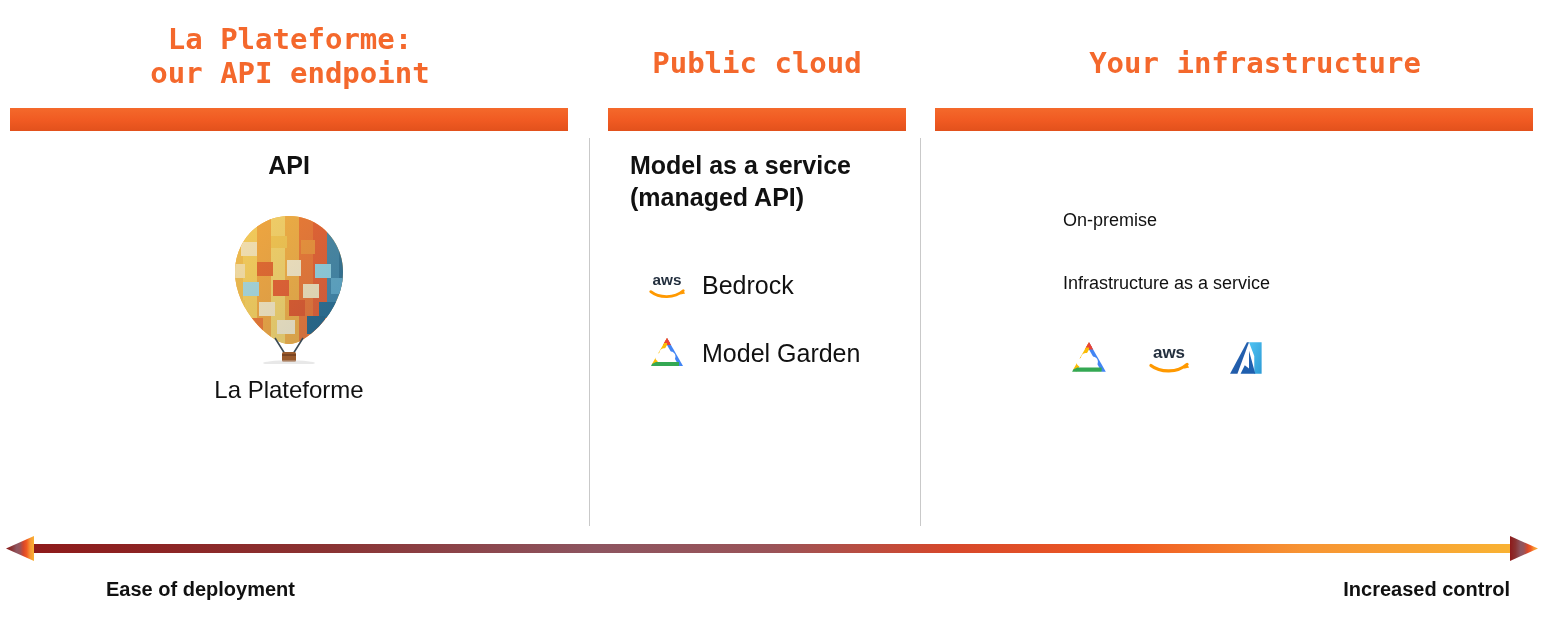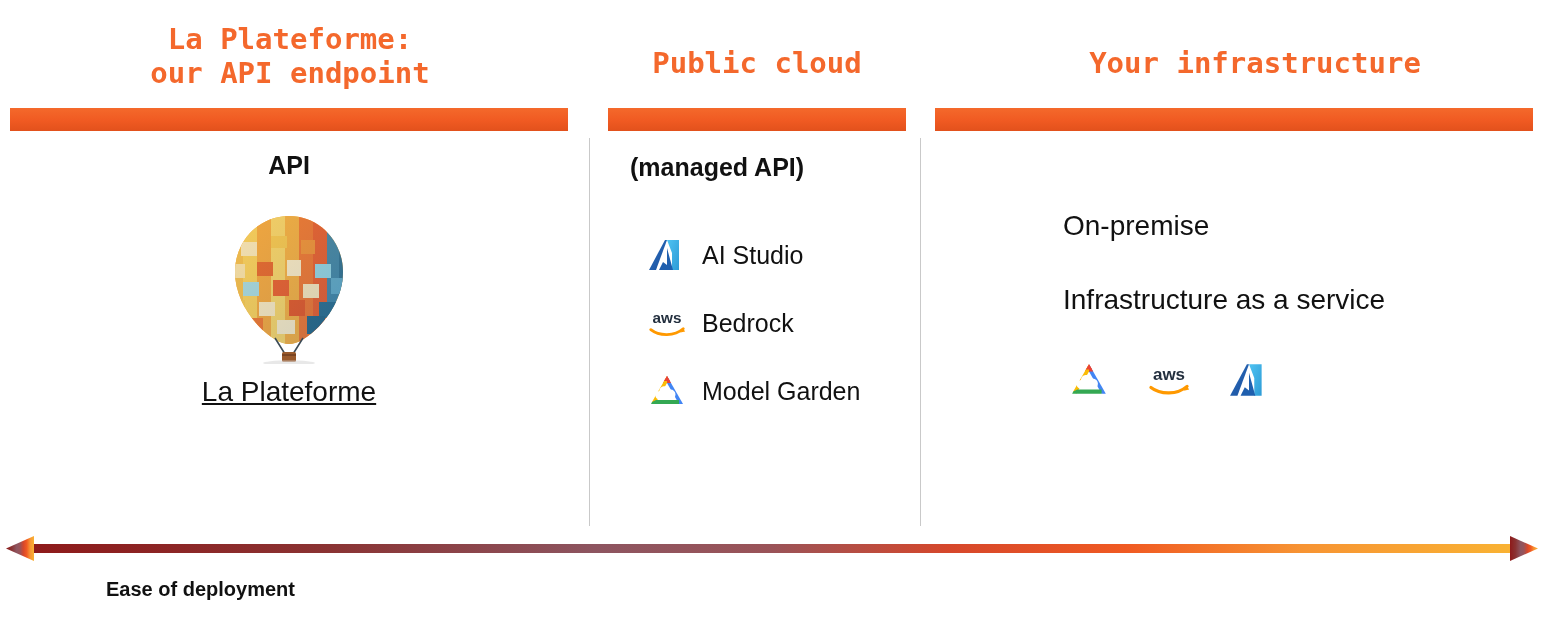--- a/index.html
+++ b/index.html
@@ -90,24 +90,23 @@
 
   
   .balloon-wrap {
     margin-top: 32px;
     display: flex;
     flex-direction: column;
     align-items: center;
   }
   .balloon-caption {
     font-family: "Liberation Sans", sans-serif;
-    font-size: 28px;
+    font-size: 24px;
     color: #111111;
     margin-top: 12px;
-    text-decoration: underline;
   }
 
   
   .service-list {
     margin: 0;
     padding: 0;
     list-style: none;
     margin-top: 48px;
     padding-left: 38px;
   }
@@ -136,21 +135,21 @@
   
   .deploy-lines {
     margin: 0;
     padding: 0;
     list-style: none;
     margin-top: 60px;
     padding-left: 128px;
   }
   .deploy-line {
     font-family: "Liberation Sans", sans-serif;
-    font-size: 28px;
+    font-size: 18px;
     color: #111111;
     margin-bottom: 42px;
     white-space: nowrap;
   }
   .logo-row {
     display: flex;
     align-items: center;
     gap: 32px;
     padding-left: 130px;
     margin-top: 6px;
@@ -267,44 +266,25 @@
           <rect x="55" y="142" width="14" height="2" fill="#7A4421"></rect>
 
           <ellipse cx="62" cy="151" rx="26" ry="2.6" fill="#d8d8d8" opacity="0.6"></ellipse>
         </svg>
       </span>
       <div class="balloon-caption">La Plateforme</div>
     </div>
   </div>
 
   <div class="column" id="column-1">
+    <div class="col-title">Model as a service</div>
     <div class="col-subtitle">(managed API)</div>
 
     <ul class="service-list">
 
-      <li class="service-item">
-        <span class="service-icon">
-          <svg width="38" height="38" viewBox="0 0 38 38" aria-hidden="true">
-            <defs>
-              <linearGradient id="azA" x1="0" y1="0" x2="1" y2="1">
-                <stop offset="0" stop-color="#2A6FC0"></stop>
-                  <stop offset="1" stop-color="#1B4F9B"></stop>
-              </linearGradient>
-              <linearGradient id="azB" x1="0" y1="0" x2="1" y2="1">
-                <stop offset="0" stop-color="#4FC3F2"></stop>
-                  <stop offset="1" stop-color="#2E9BD6"></stop>
-              </linearGradient>
-            </defs>
-            <path d="M19 4 L31 4 L31 34 L24 34 L24 17 Z" fill="url(#azB)"></path>
-            <path d="M17 4 L19 4 L8 34 L1 34 Z" fill="url(#azA)"></path>
-            <path d="M19 12 L25 34 L11 34 L15 26 L19 29 Z" fill="#1F5FAE"></path>
-          </svg>
-        </span>
-        <span class="service-label">AI Studio</span>
-      </li>
 
       <li class="service-item">
         <span class="service-icon">
           <svg width="44" height="32" viewBox="0 0 44 32" aria-hidden="true">
             <text x="22" y="16" text-anchor="middle" font-family="'Liberation Sans', sans-serif" font-size="16" font-weight="600" fill="#232F3E">aws</text>
             <path d="M5 23 C14 30 30 30 39 22" stroke="#FF9900" stroke-width="3" fill="none" stroke-linecap="round"></path>
             <path d="M39 22 L36 26 L41 25 Z" fill="#FF9900"></path>
           </svg>
         </span>
         <span class="service-label">Bedrock</span>
@@ -393,15 +373,16 @@
       <rect x="34" y="10" width="1476" height="9" fill="url(#arrowGrad)"></rect>
 
       <path d="M34 2 L34 27 L6 14.5 Z" fill="url(#arrowGrad)"></path>
 
       <path d="M1510 2 L1510 27 L1538 14.5 Z" fill="url(#arrowGrad)"></path>
     </svg>
   </div>
 
   <div class="axis-labels">
     <div class="axis-label" id="axis-label-left">Ease of deployment</div>
+    <div class="axis-label" id="axis-label-right">Increased control</div>
   </div>
 
 </div>
 
 </body></html>

